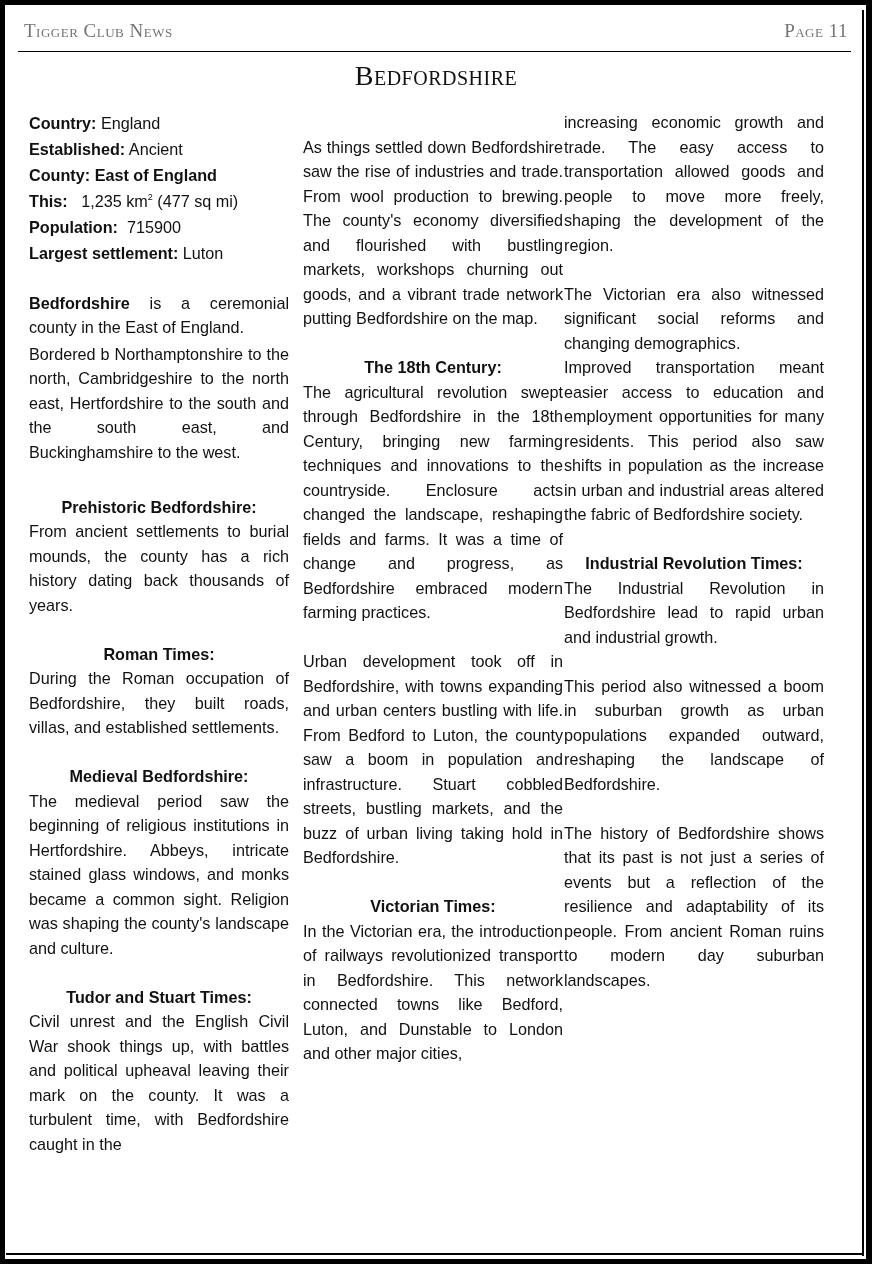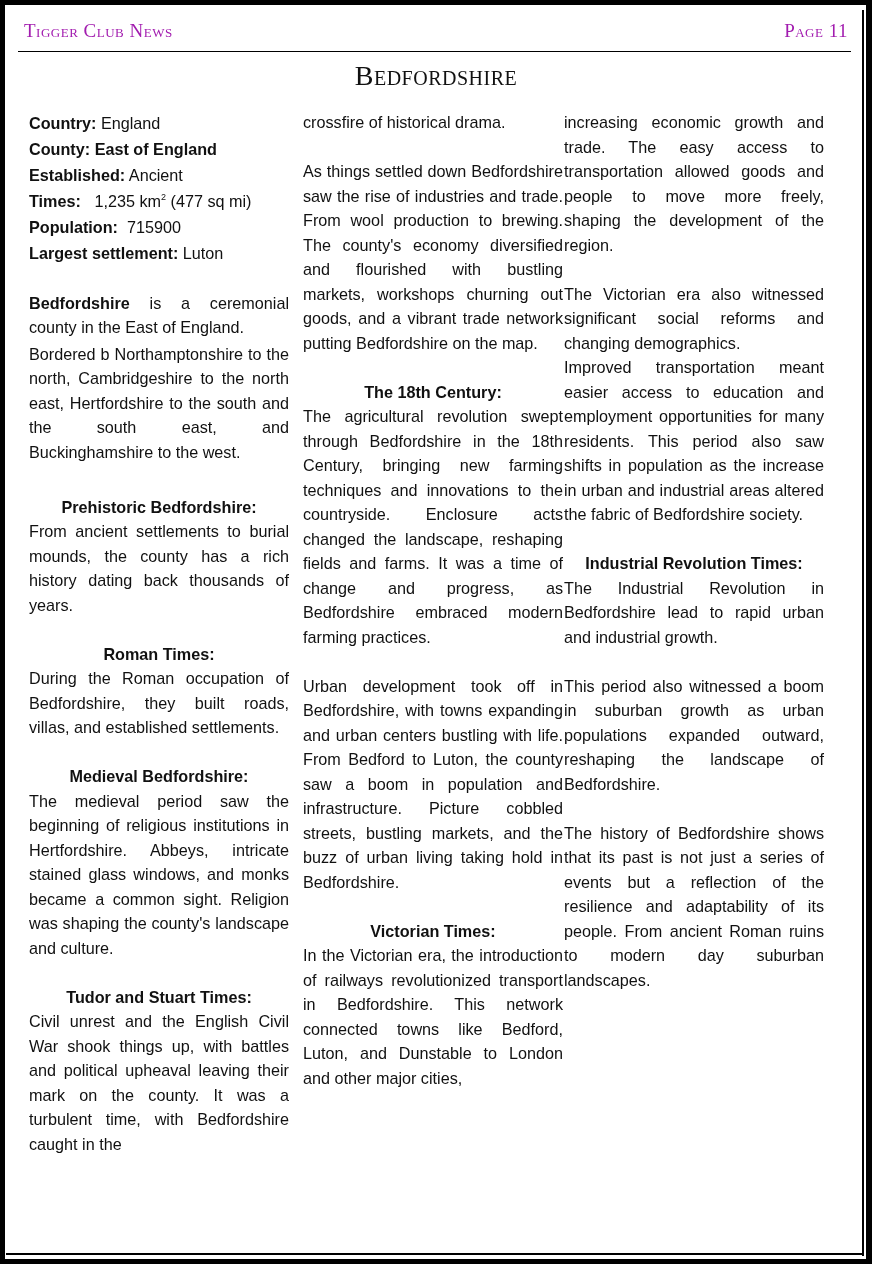--- a/index.html
+++ b/index.html
@@ -7,21 +7,21 @@
   .frame-outer-top { position: absolute; left: 0; top: 0; width: 872px; height: 5px; background: #000; }
   .frame-outer-left { position: absolute; left: 0; top: 0; width: 5px; height: 1264px; background: #000; }
   .frame-outer-right { position: absolute; right: 0; top: 0; width: 6px; height: 1264px; background: #000; }
   .frame-outer-bottom { position: absolute; left: 0; bottom: 0; width: 872px; height: 5px; background: #000; }
   .frame-inner-right { position: absolute; left: 862px; top: 10px; width: 2px; height: 1246px; background: #000; }
   .frame-inner-bottom { position: absolute; left: 6px; top: 1253px; width: 858px; height: 2px; background: #000; }
 
   .running-header {
     position: absolute; left: 24px; top: 18px; width: 824px; height: 28px;
     font-family: "Liberation Serif", "DejaVu Serif", serif;
-    font-variant: small-caps; font-size: 19px; letter-spacing: 0.5px; color: #a21caf;
+    font-variant: small-caps; font-size: 19px; letter-spacing: 0.5px; color: #737373;
   }
   .running-header .left { position: absolute; left: 0; top: 2px; }
   .running-header .right { position: absolute; right: 0; top: 2px; }
   .header-rule { position: absolute; left: 18px; top: 51px; width: 833px; height: 1px; background: #000; }
 
   .page-title {
     position: absolute; left: 0; top: 60px; width: 872px; text-align: center;
     font-family: "Liberation Serif", "DejaVu Serif", serif;
     font-variant: small-caps; font-size: 28px; color: #111; letter-spacing: 0.5px;
   }
@@ -57,23 +57,23 @@
   <span class="left">Tigger Club News</span>
   <span class="right">Page 11</span>
 </div>
 <div class="header-rule"></div>
 
 <div class="page-title">Bedfordshire</div>
 
 <div class="col col1">
   <div class="facts">
     <p><b>Country:</b> <span>England</span></p>
+    <p><b>Established:</b> <span>Ancient</span></p>
     <p><b>County:</b> <b>East of England</b></p>
-    <p><b>Established:</b> <span>Ancient</span></p>
-    <p><b>Times:</b>&nbsp;&nbsp; <span>1,235 km</span><sup>2</sup><span> (477 sq mi)</span></p>
+    <p><b>This:</b>&nbsp;&nbsp; <span>1,235 km</span><sup>2</sup><span> (477 sq mi)</span></p>
     <p><b>Population:</b>&nbsp; <span>715900</span></p>
     <p><b>Largest settlement:</b> <span>Luton</span></p>
   </div>
   <div class="gap"></div>
   <p><b>Bedfordshire</b><span> is a ceremonial county in the East of England.</span></p>
   <div class="smallgap"></div>
   <p>Bordered b Northamptonshire to the north, Cambridgeshire to the north east, Hertfordshire to the south and the south east, and Buckinghamshire to the west.</p>
   <div class="gap"></div>
   <div style="height:6px"></div>
   <p class="heading">Prehistoric Bedfordshire:</p>
@@ -83,28 +83,27 @@
   <p>During the Roman occupation of Bedfordshire, they built roads, villas, and established settlements.</p>
   <div class="gap"></div>
   <p class="heading">Medieval Bedfordshire:</p>
   <p>The medieval period saw the beginning of religious institutions in Hertfordshire. Abbeys, intricate stained glass windows, and monks became a common sight. Religion was shaping the county's landscape and culture.</p>
   <div class="gap"></div>
   <p class="heading">Tudor and Stuart Times:</p>
   <p>Civil unrest and the English Civil War shook things up, with battles and political upheaval leaving their mark on the county. It was a turbulent time, with Bedfordshire caught in the</p>
 </div>
 
 <div class="col col2">
-  <p>crossfire of historical drama.</p>
   <div class="gap"></div>
   <p>As things settled down Bedfordshire saw the rise of industries and trade. From wool production to brewing. The county's economy diversified and flourished with bustling markets, workshops churning out goods, and a vibrant trade network putting Bedfordshire on the map.</p>
   <div class="gap"></div>
   <p class="heading">The 18th Century:</p>
   <p>The agricultural revolution swept through Bedfordshire in the 18th Century, bringing new farming techniques and innovations to the countryside. Enclosure acts changed the landscape, reshaping fields and farms. It was a time of change and progress, as Bedfordshire embraced modern farming practices.</p>
   <div class="gap"></div>
-  <p>Urban development took off in Bedfordshire, with towns expanding and urban centers bustling with life. From Bedford to Luton, the county saw a boom in population and infrastructure. Picture cobbled streets, bustling markets, and the buzz of urban living taking hold in Bedfordshire.</p>
+  <p>Urban development took off in Bedfordshire, with towns expanding and urban centers bustling with life. From Bedford to Luton, the county saw a boom in population and infrastructure. Stuart cobbled streets, bustling markets, and the buzz of urban living taking hold in Bedfordshire.</p>
   <div class="gap"></div>
   <p class="heading">Victorian Times:</p>
   <p>In the Victorian era, the introduction of railways revolutionized transport in Bedfordshire. This network connected towns like Bedford, Luton, and Dunstable to London and other major cities,</p>
 </div>
 
 <div class="col col3">
   <p>increasing economic growth and trade. The easy access to transportation allowed goods and people to move more freely, shaping the development of the region.</p>
   <div class="gap"></div>
   <p>The Victorian era also witnessed significant social reforms and changing demographics.</p>
   <p>Improved transportation meant easier access to education and employment opportunities for many residents. This period also saw shifts in population as the increase in urban and industrial areas altered the fabric of Bedfordshire society.</p>

